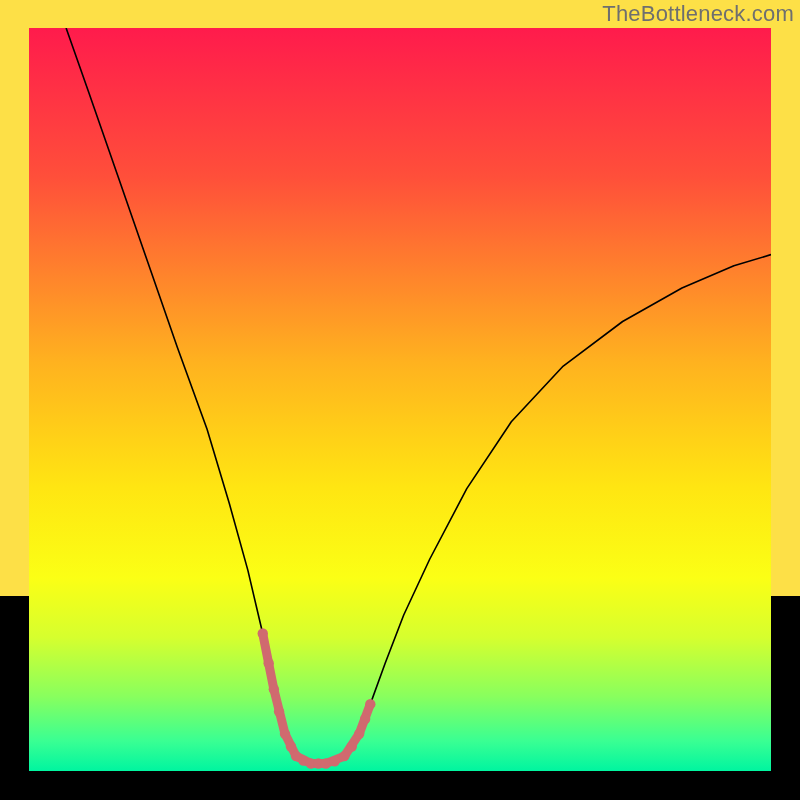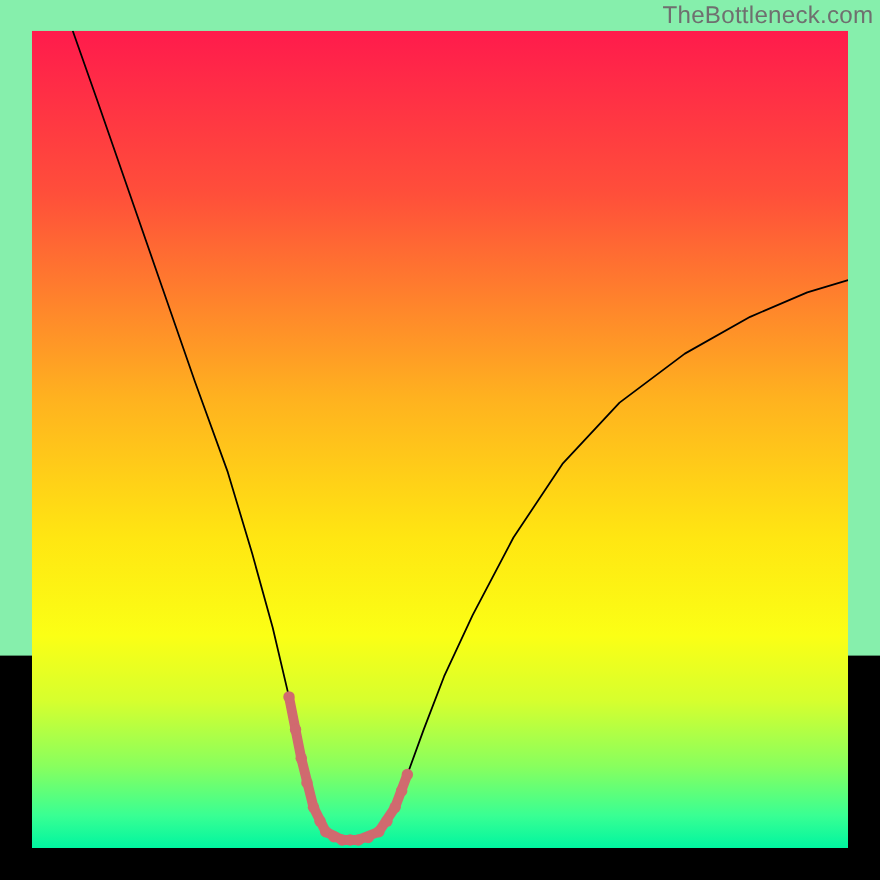--- a/index.html
+++ b/index.html
@@ -10,21 +10,21 @@
     background: #000;
     overflow: hidden;
     font-family: Arial, Helvetica, sans-serif;
   }
   .frame {
     position: absolute;
     left: 0;
     top: 0;
     width: 800px;
     height: 596px;
-    background: #86efac;
+    background: #fde047;
   }
   .watermark {
     position: absolute;
     top: 1px;
     right: 6px;
     color: #6f6f6f;
     font-size: 22px;
     font-weight: 500;
     letter-spacing: 0.2px;
     z-index: 10;

